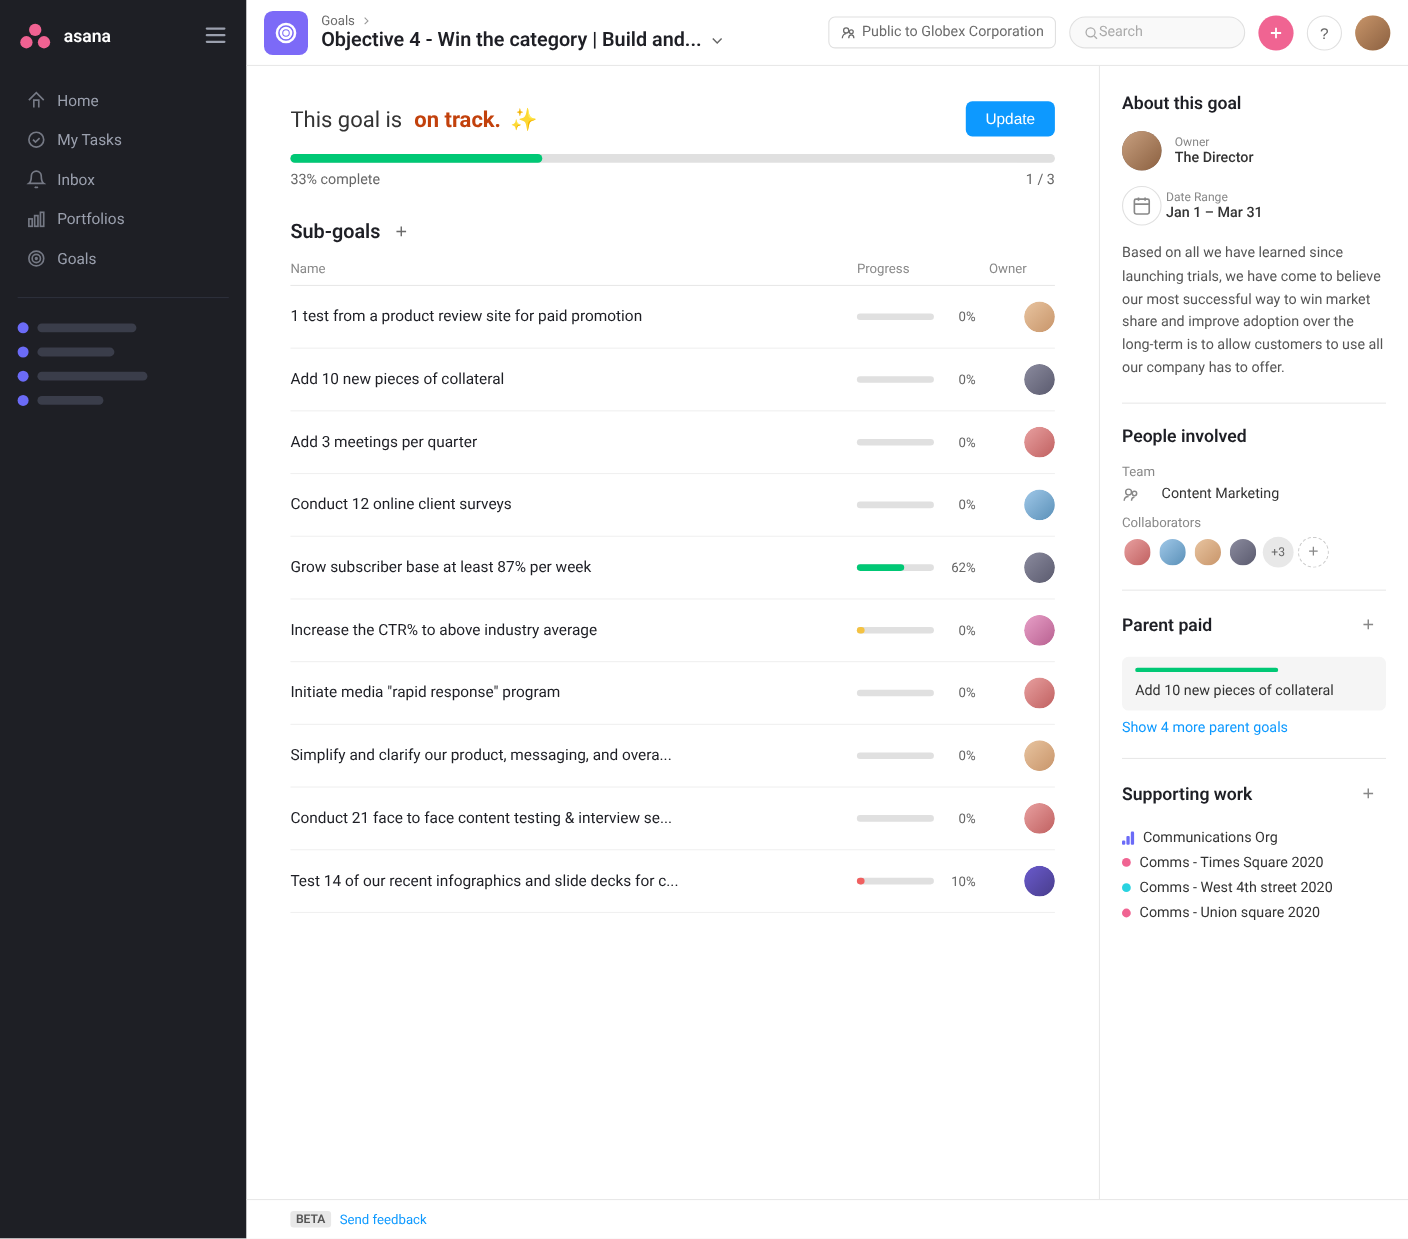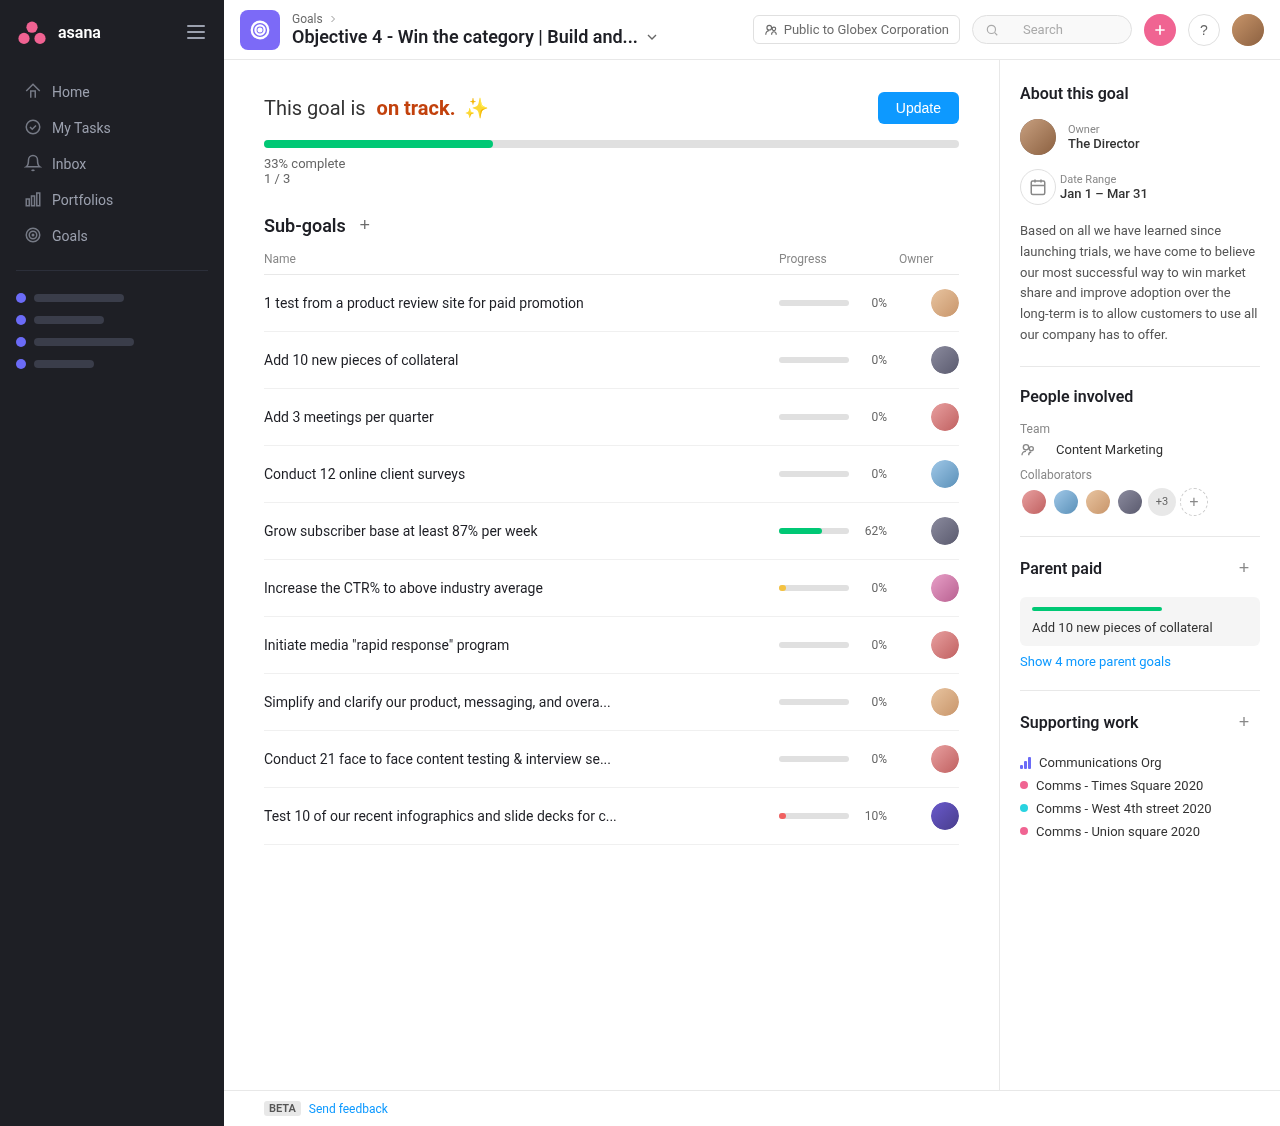--- a/index.html
+++ b/index.html
@@ -24,39 +24,39 @@
     .main { flex: 1; display: flex; flex-direction: column; overflow: hidden; }
 
     
     .topbar { background: #fff; border-bottom: 1px solid #e8e8e8; display: flex; align-items: center; padding: 0 16px; height: 60px; gap: 12px; flex-shrink: 0; }
     .topbar-goal-icon { width: 40px; height: 40px; background: #7c6af7; border-radius: 8px; display: flex; align-items: center; justify-content: center; flex-shrink: 0; }
     .topbar-title-area { flex: 1; display: flex; flex-direction: column; }
     .topbar-breadcrumb { font-size: 12px; color: #6b6b6b; display: flex; align-items: center; gap: 4px; }
     .topbar-title { font-size: 18px; font-weight: 600; color: #1e1f25; display: flex; align-items: center; gap: 6px; }
     .topbar-actions { display: flex; align-items: center; gap: 12px; }
     .visibility-btn { display: flex; align-items: center; gap: 6px; font-size: 13px; color: #6b6b6b; padding: 6px 10px; border: 1px solid #e0e0e0; border-radius: 6px; cursor: pointer; background: #fff; }
-    .search-box { display: flex; align-items: center; gap: 24px; border: 1px solid #e0e0e0; border-radius: 20px; padding: 6px 12px; font-size: 13px; color: #aaa; cursor: text; background: #f9f9f9; width: 160px; }
+    .search-box { display: flex; align-items: center; gap: 0; border: 1px solid #e0e0e0; border-radius: 20px; padding: 6px 12px; font-size: 13px; color: #aaa; cursor: text; background: #f9f9f9; width: 160px; }
     .icon-btn { width: 32px; height: 32px; border-radius: 50%; display: flex; align-items: center; justify-content: center; cursor: pointer; border: none; background: transparent; }
     .icon-btn-pink { background: #f06492; color: #fff; }
     .avatar-img { width: 32px; height: 32px; border-radius: 50%; background: #c8a07a; display: flex; align-items: center; justify-content: center; overflow: hidden; }
 
     
     .content { display: flex; flex: 1; overflow: hidden; background: #fff; }
 
     
     .left-panel { flex: 1; padding: 32px 40px; overflow-y: auto; border-right: 1px solid #e8e8e8; }
 
     
     .goal-status { display: flex; align-items: center; justify-content: space-between; margin-bottom: 16px; }
     .on-track { color: #c2410c; font-weight: 700; }
     .update-btn { background: #0d99ff; color: #fff; border: none; border-radius: 6px; padding: 8px 18px; font-size: 14px; font-weight: 500; cursor: pointer; }
     .progress-bar-container { margin-bottom: 8px; }
     .progress-track { height: 8px; background: #e0e0e0; border-radius: 4px; width: 100%; }
     .progress-fill { height: 8px; background: #00c875; border-radius: 4px; }
-    .progress-info { display: flex; justify-content: space-between; font-size: 13px; color: #666; margin-top: 4px; flex-direction: column; }
+    .progress-info { display: flex; justify-content: space-between; font-size: 13px; color: #666; margin-top: 4px; }
 
     
     .subgoals-header { display: flex; align-items: center; gap: 8px; margin: 28px 0 12px; font-size: 18px; font-weight: 600; color: #1e1f25; }
     .add-btn { width: 22px; height: 22px; border-radius: 50%; border: none; background: transparent; font-size: 18px; color: #6b6b6b; cursor: pointer; display: flex; align-items: center; justify-content: center; }
     .subgoals-table-header { display: grid; grid-template-columns: 1fr 120px 60px; font-size: 12px; color: #888; padding: 4px 0 8px; border-bottom: 1px solid #e8e8e8; }
     .subgoal-row { display: grid; grid-template-columns: 1fr 120px 60px; align-items: center; padding: 14px 0; border-bottom: 1px solid #f0f0f0; cursor: pointer; }
     .subgoal-name { font-size: 14px; color: #1e1f25; }
     .subgoal-progress { display: flex; align-items: center; gap: 8px; }
     .mini-track { width: 70px; height: 6px; background: #e0e0e0; border-radius: 3px; }
     .mini-fill { height: 6px; border-radius: 3px; }
@@ -384,21 +384,21 @@
         <div class="mini-track">
           <div class="mini-fill" style="width:0%; background:#e0e0e0;"></div>
         </div>
         <span class="progress-pct">0%</span>
       </div>
       <div class="owner-avatar" style="justify-content:flex-end; display:flex;">
         <div class="avatar-circle av3"></div>
       </div>
     </div>
           <div class="subgoal-row">
-      <span class="subgoal-name">Test 10 of our recent infographics and slide decks for c...</span>
+      <span class="subgoal-name">Test 14 of our recent infographics and slide decks for c...</span>
       <div class="subgoal-progress">
         <div class="mini-track">
           <div class="mini-fill" style="width:10%; background:#f06060;"></div>
         </div>
         <span class="progress-pct">10%</span>
       </div>
       <div class="owner-avatar" style="justify-content:flex-end; display:flex;">
         <div class="avatar-circle av9"></div>
       </div>
     </div>

